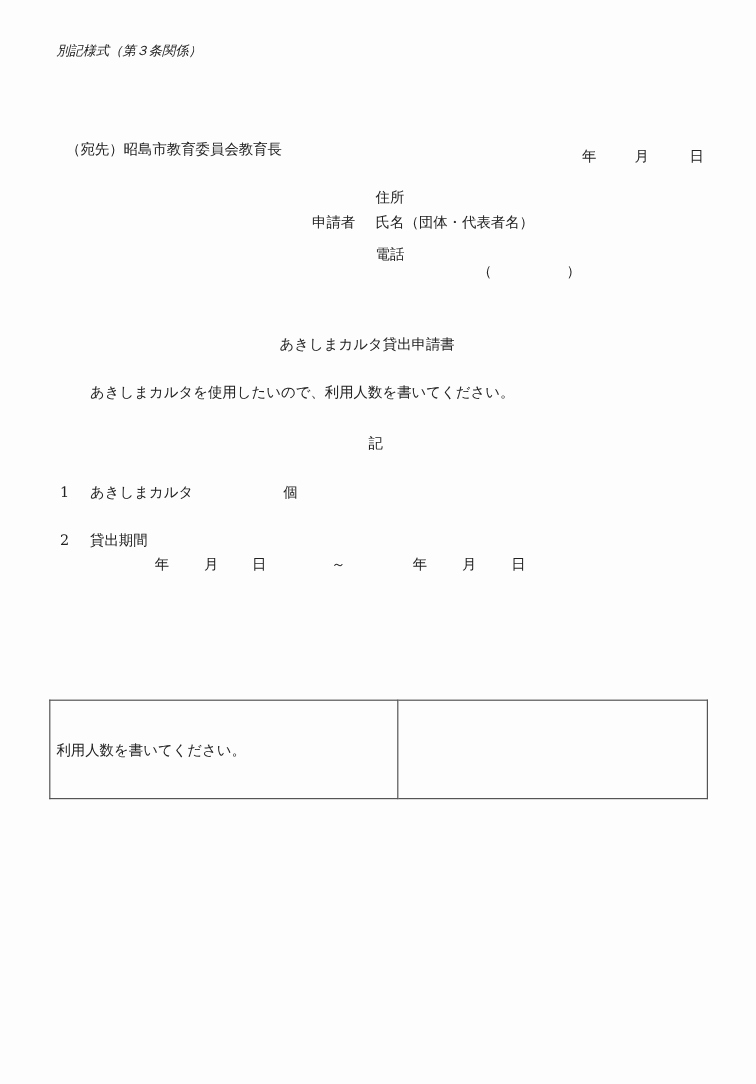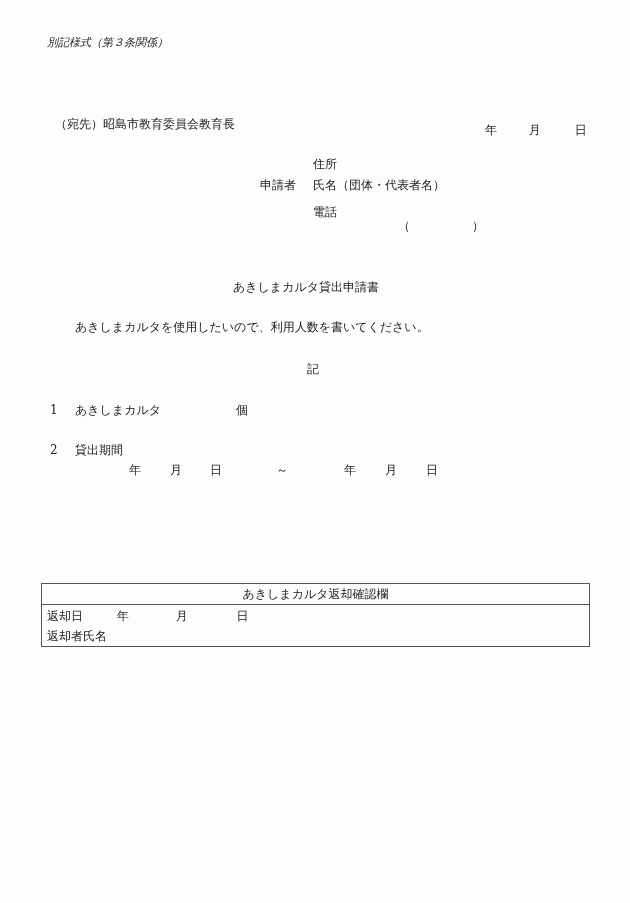--- a/index.html
+++ b/index.html
@@ -84,28 +84,18 @@
 <div class="abs" style="left:344px; top:463px;">年</div>
 <div class="abs" style="left:385px; top:463px;">月</div>
 <div class="abs" style="left:426px; top:463px;">日</div>
 
 <table class="confirm">
   <colgroup>
     <col style="width:290px;">
     <col style="width:258px;">
   </colgroup>
   <tbody>
-      <tr class="row-title">
-    <td colspan="2">あきしまカルタ返却確認欄</td>
-  </tr>
-  <tr class="row-foot">
-    <td colspan="2">
-      <span class="foot-line">
-        <span>返却日</span>
-        <span style="margin-left:30px;">年</span>
-        <span style="margin-left:43px;">月</span>
-        <span style="margin-left:45px;">日</span>
-      </span>
-      <span class="foot-line">返却者氏名</span>
-    </td>
+  <tr class="row-big">
+    <td>利用人数を書いてください。</td>
+    <td></td>
   </tr>
 </tbody>
   </table>
 
 </body></html>

